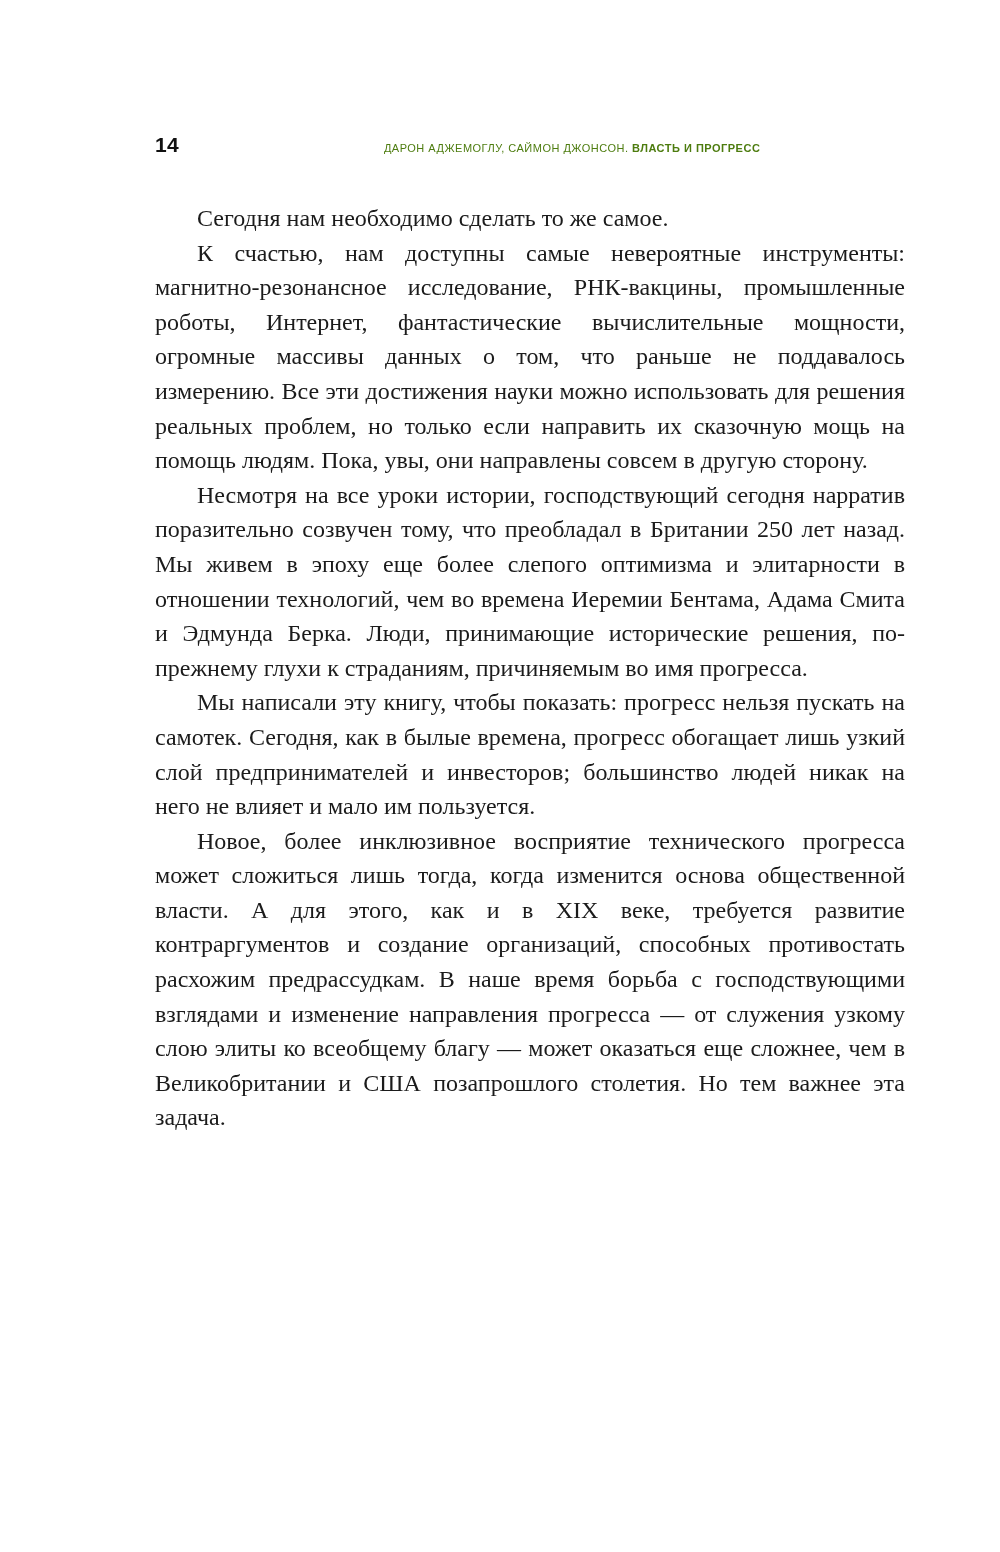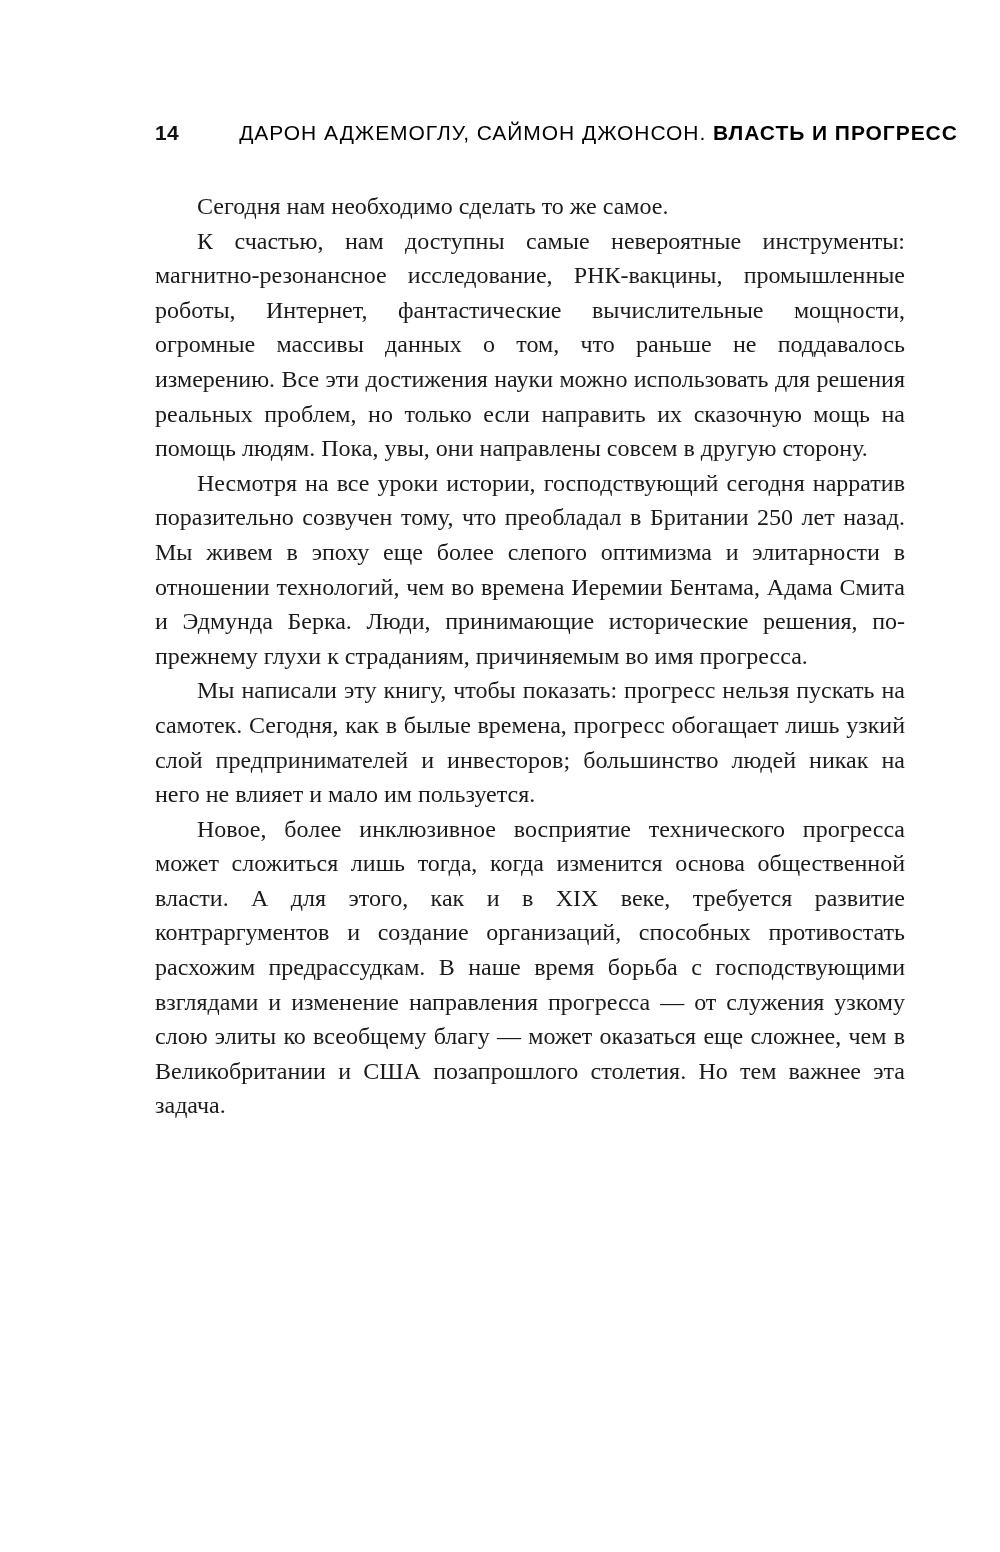--- a/index.html
+++ b/index.html
@@ -4,21 +4,21 @@
 <style>
   html, body {
     margin: 0;
     padding: 0;
     background: #ffffff;
   }
   .book-page {
     position: relative;
     width: 1000px;
     height: 1532px;
-    margin: 4px auto;
+    margin: 16px auto;
     background: #ffffff;
     box-sizing: border-box;
     padding: 118px 95px 0 155px;
     color: #1b1b1b;
   }
   .page-header {
     display: flex;
     align-items: baseline;
     font-family: "Liberation Sans", sans-serif;
     line-height: 1;
@@ -26,23 +26,23 @@
   .page-number {
     font-size: 21px;
     font-weight: 700;
     letter-spacing: 0.02em;
     color: #111111;
     flex: 0 0 auto;
   }
   .running-title {
     flex: 1 1 auto;
     text-align: center;
-    font-size: 21px;
+    font-size: 11px;
     letter-spacing: 0.045em;
-    color: #000000;
+    color: #4d7c0f;
     padding-left: 60px;
     white-space: nowrap;
   }
   .running-title .authors {
     font-weight: 400;
   }
   .running-title .book-title {
     font-weight: 700;
   }
   .page-body {

